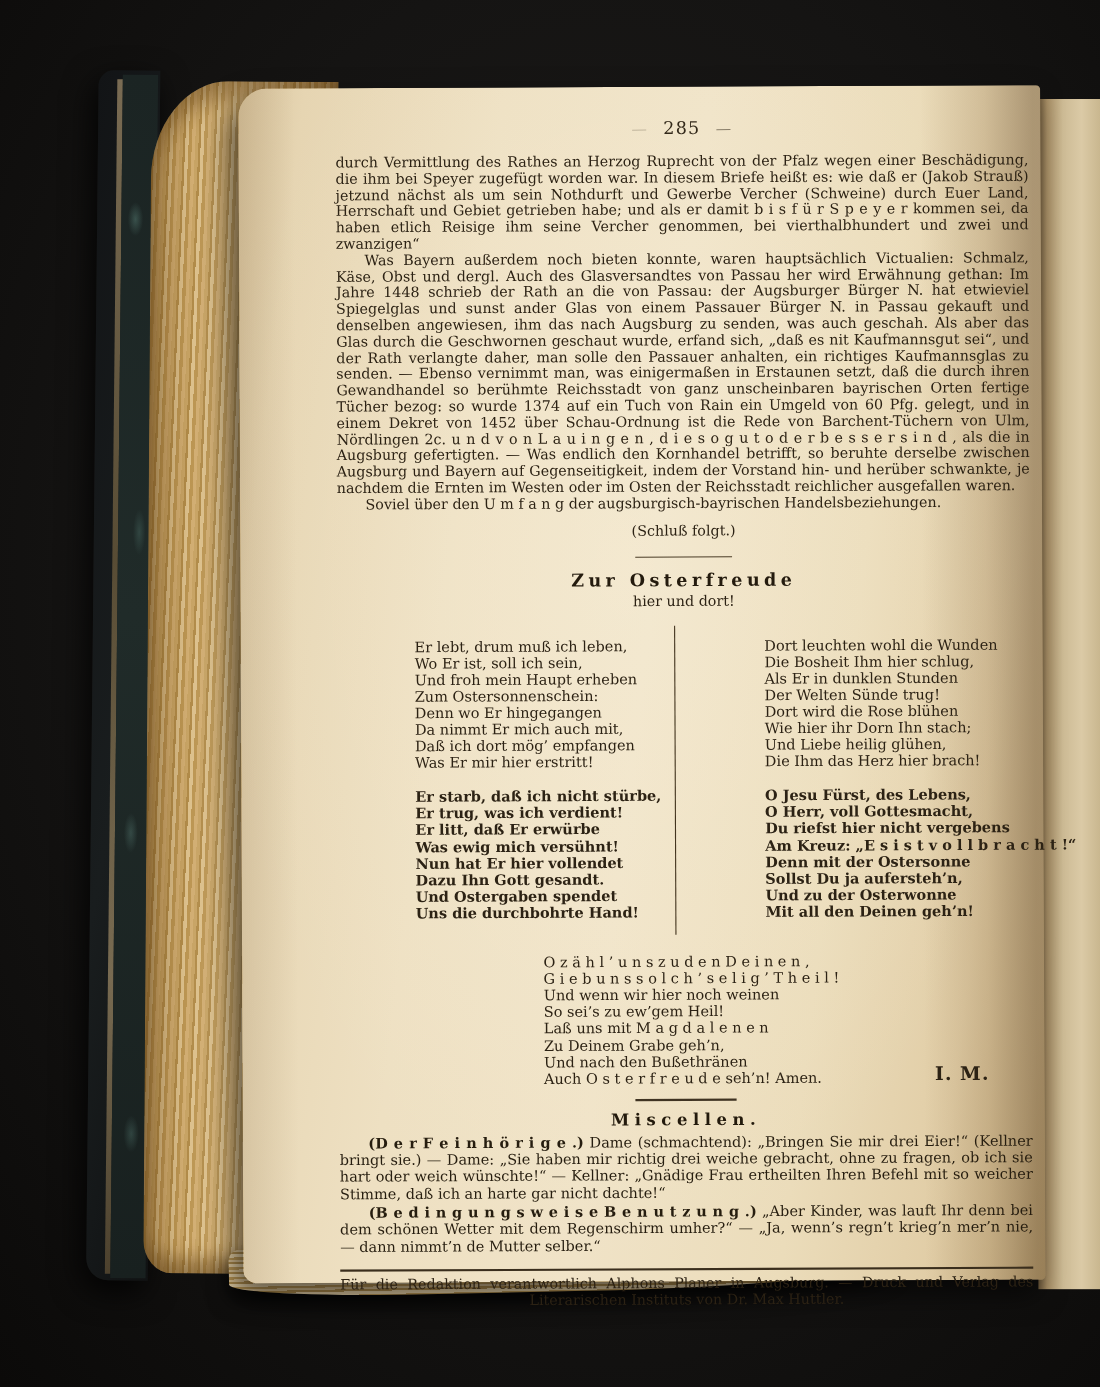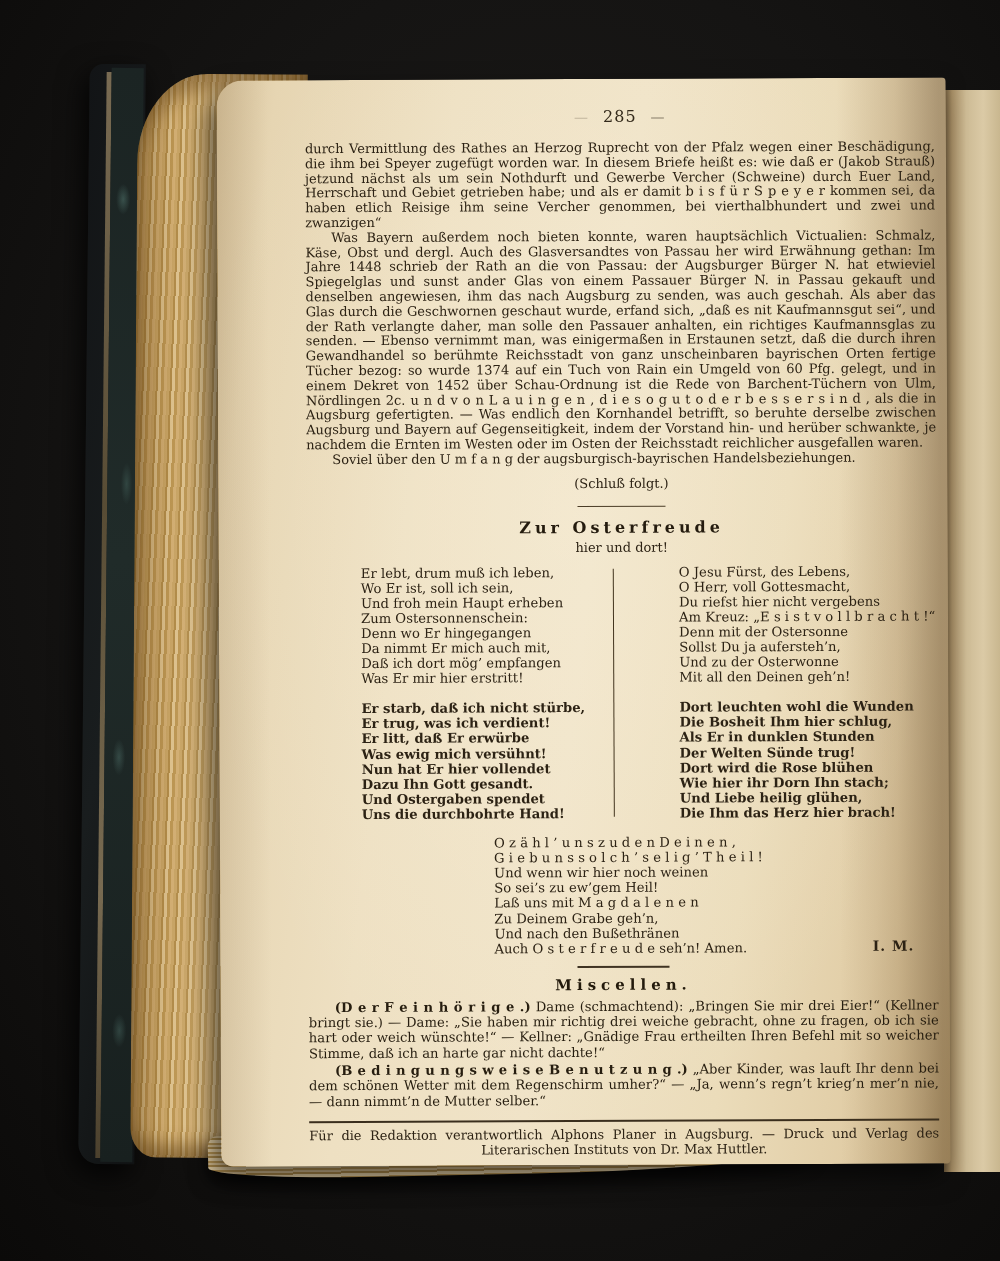--- a/index.html
+++ b/index.html
@@ -86,26 +86,26 @@
   .rule-short.r2{margin:10px auto 8px auto;background:#3f3322;height:2px;width:92px;}
   .poem-title{
     text-align:center;font-weight:bold;font-size:16px;letter-spacing:4px;color:#241b0e;margin:0 0 3px 0;
   }
   .poem-subtitle{text-align:center;font-size:13px;margin:0 0 10px 0;}
   .poem-cols{position:relative;display:flex;}
   .poem-divider{position:absolute;left:306px;top:4px;bottom:4px;width:1px;background:#43351f;}
   .poem-col{font-size:13.2px;line-height:15.1px;}
   .poem-col.left{width:306px;padding-left:54px;box-sizing:border-box;}
   .poem-col.right{padding-left:66px;flex:1;}
-  .stanza{margin:0;}
+  .stanza{margin:16px;}
   .stanza + .stanza{margin-top:15px;font-weight:bold;}
   .pline{white-space:nowrap;}
   .final-wrap{position:relative;margin-top:14px;}
   .final-stanza{margin-left:186px;font-size:13.2px;line-height:15.1px;}
-  .attribution{position:absolute;right:24px;bottom:1px;font-weight:bold;font-size:14px;letter-spacing:1px;}
+  .attribution{position:absolute;right:39px;bottom:1px;font-weight:bold;font-size:17px;letter-spacing:1px;}
   .misc-title{
     text-align:center;font-weight:bold;font-size:15px;letter-spacing:5px;margin:4px 0 5px 0;color:#231a0c;
   }
   .misc-para{
     font-size:13.2px;line-height:15.3px;text-align:justify;text-indent:26px;margin:2px 0 0 0;color:#261d0f;
   }
   .misc-lead{font-weight:bold;}
   .footer-rule{height:2px;background:#3a2e1d;margin-top:12px;}
   .footer{margin-top:5px;font-size:13px;line-height:15.5px;color:#2c2214;}
   .footer .l1{text-align:justify;text-align-last:justify;}
@@ -162,38 +162,38 @@
               <div class="pline">Er litt, daß Er erwürbe</div>
               <div class="pline">Was ewig mich versühnt!</div>
               <div class="pline">Nun hat Er hier vollendet</div>
               <div class="pline">Dazu Ihn Gott gesandt.</div>
               <div class="pline">Und Ostergaben spendet</div>
               <div class="pline">Uns die durchbohrte Hand!</div>
             </div>
         </div>
         <div class="poem-col right">
           <div class="stanza">
+              <div class="pline">Dort leuchten wohl die Wunden</div>
+              <div class="pline">Die Bosheit Ihm hier schlug,</div>
+              <div class="pline">Als Er in dunklen Stunden</div>
+              <div class="pline">Der Welten Sünde trug!</div>
+              <div class="pline">Dort wird die Rose blühen</div>
+              <div class="pline">Wie hier ihr Dorn Ihn stach;</div>
+              <div class="pline">Und Liebe heilig glühen,</div>
+              <div class="pline">Die Ihm das Herz hier brach!</div>
+            </div>
+          <div class="stanza">
               <div class="pline">O Jesu Fürst, des Lebens,</div>
               <div class="pline">O Herr, voll Gottesmacht,</div>
               <div class="pline">Du riefst hier nicht vergebens</div>
               <div class="pline">Am Kreuz: „E s  i s t  v o l l b r a c h t !“</div>
               <div class="pline">Denn mit der Ostersonne</div>
               <div class="pline">Sollst Du ja aufersteh’n,</div>
               <div class="pline">Und zu der Osterwonne</div>
               <div class="pline">Mit all den Deinen geh’n!</div>
-            </div>
-          <div class="stanza">
-              <div class="pline">Dort leuchten wohl die Wunden</div>
-              <div class="pline">Die Bosheit Ihm hier schlug,</div>
-              <div class="pline">Als Er in dunklen Stunden</div>
-              <div class="pline">Der Welten Sünde trug!</div>
-              <div class="pline">Dort wird die Rose blühen</div>
-              <div class="pline">Wie hier ihr Dorn Ihn stach;</div>
-              <div class="pline">Und Liebe heilig glühen,</div>
-              <div class="pline">Die Ihm das Herz hier brach!</div>
             </div>
         </div>
       </div>
 
       <div class="final-wrap">
         <div class="final-stanza">
             <div class="pline">O  z ä h l ’  u n s  z u  d e n  D e i n e n ,</div>
             <div class="pline">G i e b  u n s  s o l c h ’  s e l i g ’  T h e i l !</div>
             <div class="pline">Und wenn wir hier noch weinen</div>
             <div class="pline">So sei’s zu ew’gem Heil!</div>

